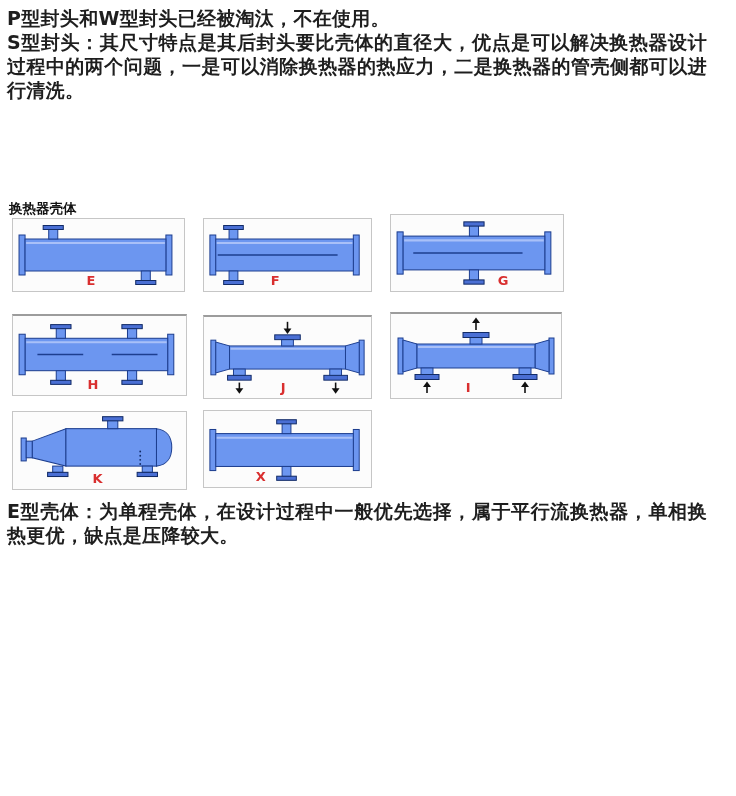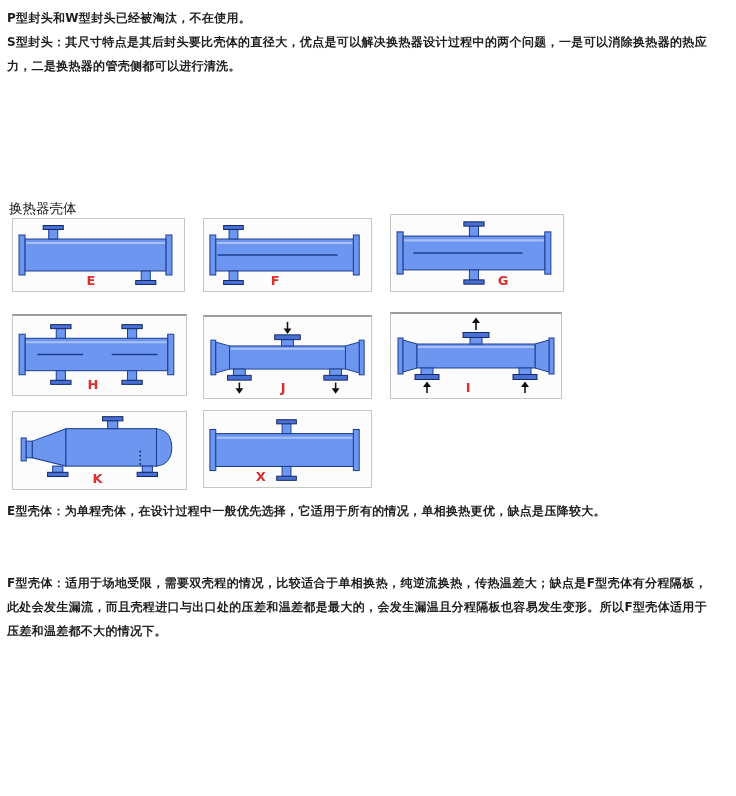--- a/index.html
+++ b/index.html
@@ -8,33 +8,33 @@
     width:736px;
     height:796px;
     background:#ffffff;
     font-family:"DejaVu Sans",sans-serif;
     color:#1e1e1e;
     overflow:hidden;
   }
   .textcol{position:absolute;left:7px;top:6px;width:700px;}
   p.para{
     margin:0;
-    font-size:12px;
+    font-size:19px;
     line-height:24px;
     font-weight:600;
     letter-spacing:0.3px;
     color:#1e1e1e;
     text-align:justify;
   }
   p.gap-after{margin-bottom:12px;}
   .sec-heading{
     position:absolute;
     left:9px;top:200px;
     font-size:13.5px;
-    font-weight:normal;
+    font-weight:bold;
     color:#111;
   }
   .diagrams{position:absolute;left:0;top:218px;width:736px;height:274px;}
   .card{
     position:absolute;
     background:#fcfcfc;
     border:1px solid #c6c6c6;
     box-sizing:border-box;
   }
   .row2{border-top:2px solid #9c9c9c;}
@@ -226,16 +226,15 @@
         <rect x="79.5" y="12" width="9" height="10" fill="#6c96f0" stroke="#1d3e8f"></rect>
         <rect x="74" y="8.5" width="20" height="4" fill="#4a6fd4" stroke="#122b66"></rect>
         <rect x="79.5" y="54" width="9" height="10" fill="#6c96f0" stroke="#1d3e8f"></rect>
         <rect x="74" y="63.5" width="20" height="4" fill="#4a6fd4" stroke="#122b66"></rect>
       </svg>
       <span class="lbl">X</span>
     </div>
 
   </div>
 
-  <p class="para desc-block d-e">E型壳体：为单程壳体，在设计过程中一般优先选择，它适用于所有的情况，单相换热更优，缺点是压降较大。</p>
-  <p class="para desc-block d-f">F型壳体：适用于场地受限，需要双壳程的情况，比较适合于单相换热，纯逆流换热，传热温差大；缺点是F型壳体有分程隔板，此处会发生漏流，而且壳程进口与出口处的压差和温差都是最大的，会发生漏温且分程隔板也容易发生变形。所以F型壳体适用于压差和温差都不大的情况下。</p>
+  <p class="para desc-block d-e">E型壳体：为单程壳体，在设计过程中一般优先选择，属于平行流换热器，单相换热更优，缺点是压降较大。</p>
 
 </div>
 
 </body></html>

